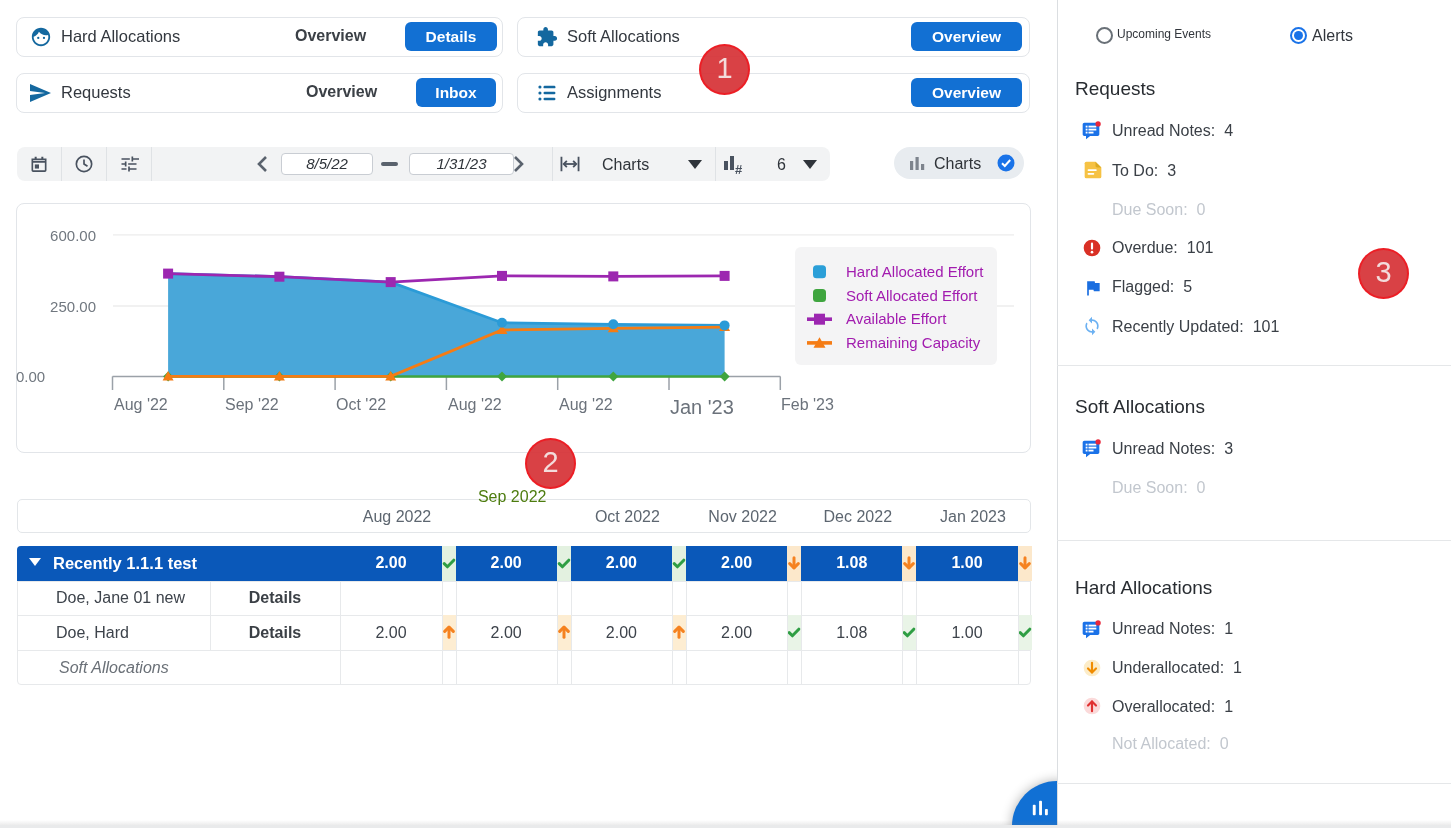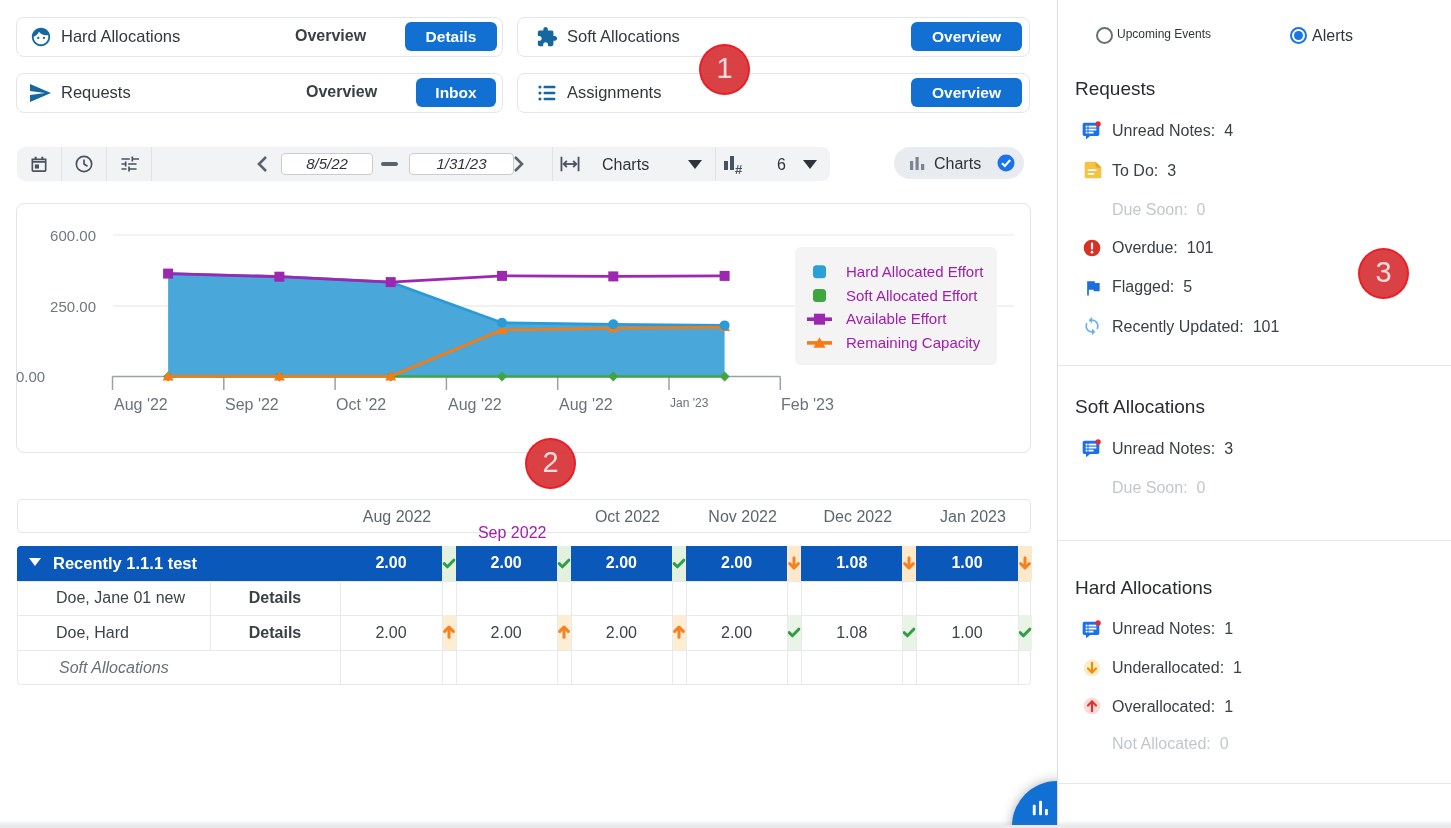--- a/index.html
+++ b/index.html
@@ -181,37 +181,37 @@
 
 <div class="abs" style="left:16px;top:227px;width:80px;text-align:right;font-size:15px;color:#70777f">600.00</div>
 <div class="abs" style="left:16px;top:298px;width:80px;text-align:right;font-size:15px;color:#70777f">250.00</div>
 <div class="abs" style="left:16px;top:368px;width:80px;font-size:15px;color:#70777f">0.00</div>
 
 <div class="abs" style="left:114px;top:396px;font-size:16px;color:#6b727b">Aug '22</div>
 <div class="abs" style="left:225px;top:396px;font-size:16px;color:#6b727b">Sep '22</div>
 <div class="abs" style="left:336px;top:396px;font-size:16px;color:#6b727b">Oct '22</div>
 <div class="abs" style="left:448px;top:396px;font-size:16px;color:#6b727b">Aug '22</div>
 <div class="abs" style="left:559px;top:396px;font-size:16px;color:#6b727b">Aug '22</div>
-<div class="abs" style="left:670px;top:396px;font-size:12px;color:#6b727b">Jan '23</div>
+<div class="abs" style="left:670px;top:396px;font-size:20px;color:#6b727b">Jan '23</div>
 <div class="abs" style="left:781px;top:396px;font-size:16px;color:#6b727b">Feb '23</div>
 
 <div class="abs" style="left:795px;top:247px;width:202px;height:118px;background:#f4f4f5;border-radius:6px"></div>
 <svg class="abs" style="left:806px;top:259px" width="34" height="96" viewBox="0 0 34 96">
   <rect x="7" y="6.3" width="13" height="13" rx="3.5" fill="#2b9fd8"></rect>
   <rect x="7" y="30" width="13" height="13" rx="3.5" fill="#3fa53f"></rect>
   <rect x="1" y="58.4" width="25" height="3.6" fill="#9c27b0"></rect>
     <rect x="8" y="54.7" width="11" height="11" fill="#9c27b0"></rect>
   <rect x="1" y="82.1" width="25" height="3.6" fill="#f57c14"></rect>
     <path d="M13.5 78.3 l6 10.5 h-12 z" fill="#f57c14"></path>
 </svg>
 <div class="abs" style="left:846px;top:260px;font-size:15px;color:#a21caf;line-height:23.7px">Hard Allocated Effort<br>Soft Allocated Effort<br>Available Effort<br>Remaining Capacity</div>
 
 <div class="abs" style="left:17px;top:499px;width:1014px;height:34px;border:1px solid #e3e6e9;border-radius:5px;box-sizing:border-box;background:#fff"></div>
 <div class="abs" style="left:346.4px;top:508px;width:101.2px;text-align:center;font-size:16px;color:#5d6670">Aug 2022</div>
-<div class="abs" style="left:461.6px;top:524px;width:101.2px;text-align:center;font-size:16px;color:#a21caf">Sep 2022</div>
+<div class="abs" style="left:461.6px;top:488px;width:101.2px;text-align:center;font-size:16px;color:#4d7c0f">Sep 2022</div>
 <div class="abs" style="left:576.8px;top:508px;width:101.2px;text-align:center;font-size:16px;color:#5d6670">Oct 2022</div>
 <div class="abs" style="left:692.0px;top:508px;width:101.2px;text-align:center;font-size:16px;color:#5d6670">Nov 2022</div>
 <div class="abs" style="left:807.2px;top:508px;width:101.2px;text-align:center;font-size:16px;color:#5d6670">Dec 2022</div>
 <div class="abs" style="left:922.4px;top:508px;width:101.2px;text-align:center;font-size:16px;color:#5d6670">Jan 2023</div>
 <div class="abs" style="left:17px;top:546px;width:1014px;height:138.8px;border:1px solid #e7e9eb;border-radius:4px;box-sizing:border-box;background:#fff"></div>
 <div class="abs" style="left:17px;top:580.7px;width:1014px;height:1px;background:#e7e9eb"></div>
 <div class="abs" style="left:17px;top:615.4px;width:1014px;height:1px;background:#e7e9eb"></div>
 <div class="abs" style="left:17px;top:650.1px;width:1014px;height:1px;background:#e7e9eb"></div>
 <div class="abs" style="left:16.5px;top:546px;width:1014.5px;height:34.7px;background:#0a58b9;border-radius:4px 4px 0 0"></div>
 <div class="abs" style="left:29px;top:558px;width:0;height:0;border-left:6.5px solid transparent;border-right:6.5px solid transparent;border-top:8px solid #fff"></div>

